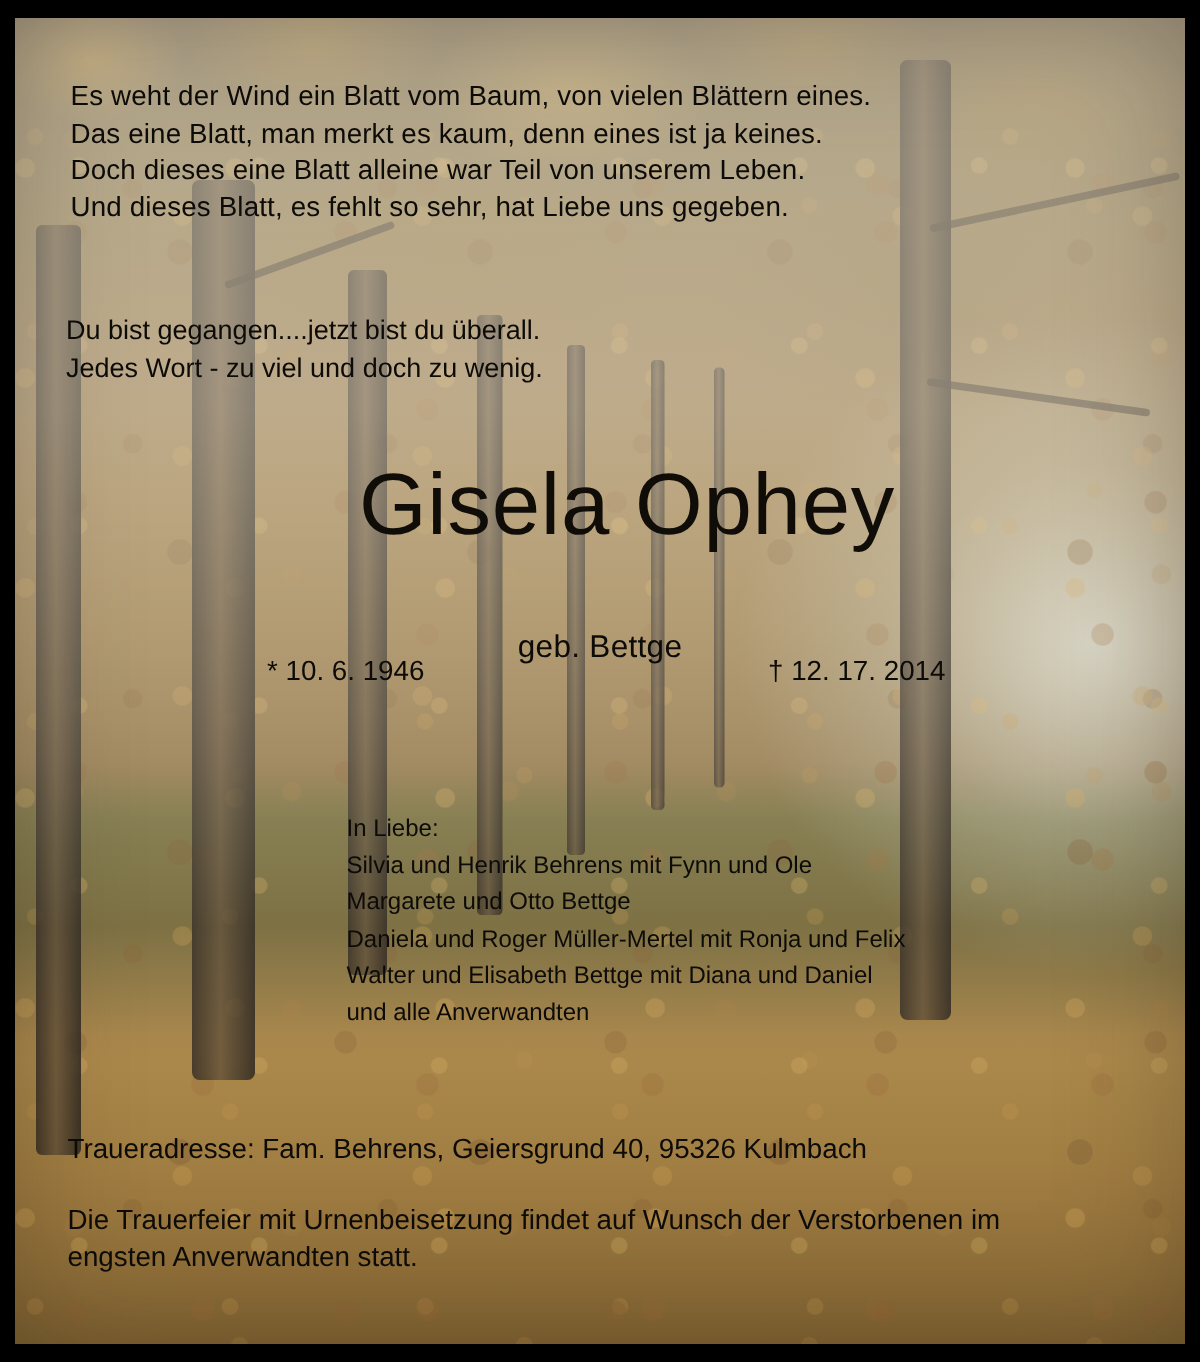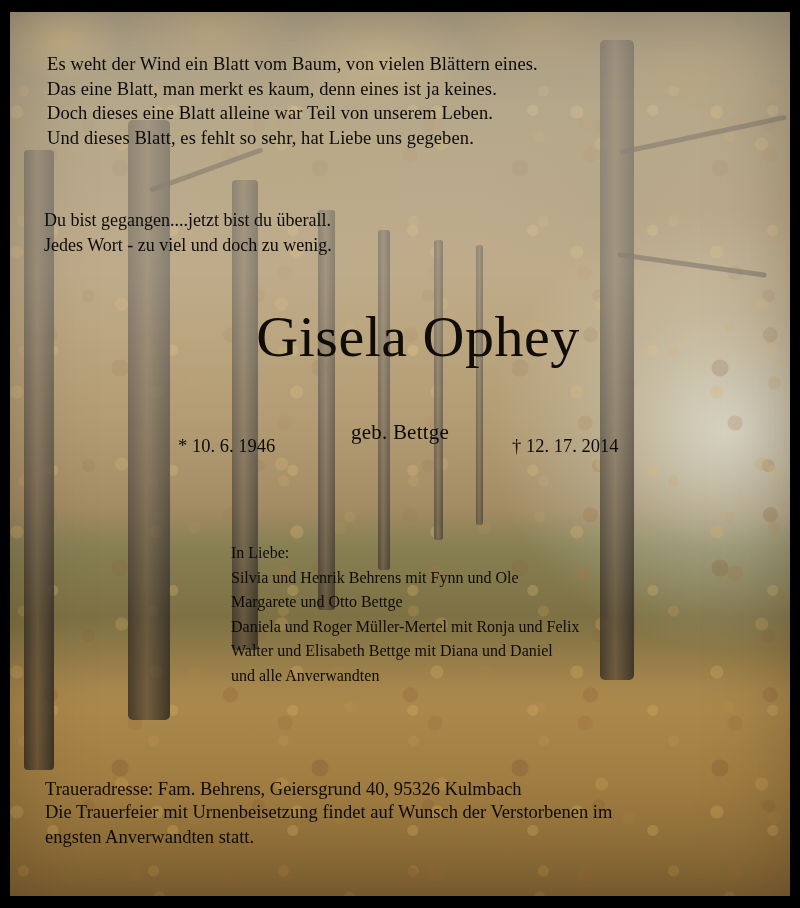--- a/index.html
+++ b/index.html
@@ -6,21 +6,21 @@
     margin: 0;
     padding: 0;
     background: #000;
   }
   #page {
     position: relative;
     width: 800px;
     height: 908px;
     overflow: hidden;
     background: #a16207;
-    font-family: Liberation Serif, serif;
+    font-family: Liberation Sans, sans-serif;
     color: #0d0b08;
   }
 
   
   .bg {
     position: absolute;
     inset: 0;
     background:
       
       radial-gradient(ellipse 240px 220px at 730px 430px, rgba(226,232,226,0.85) 0%, rgba(200,210,200,0.35) 55%, rgba(150,150,130,0.0) 100%),
@@ -178,21 +178,20 @@
     font-size: 16px;
     line-height: 24.5px;
   }
   .family div { white-space: pre; }
 
   .address {
     position: absolute;
     left: 45px;
     top: 755px;
     font-size: 18.5px;
-    margin-top: 24px;
   }
   .ceremony {
     position: absolute;
     left: 45px;
     top: 800px;
     font-size: 18.5px;
     line-height: 25px;
   }
   .ceremony div { white-space: pre; }
 </style>

